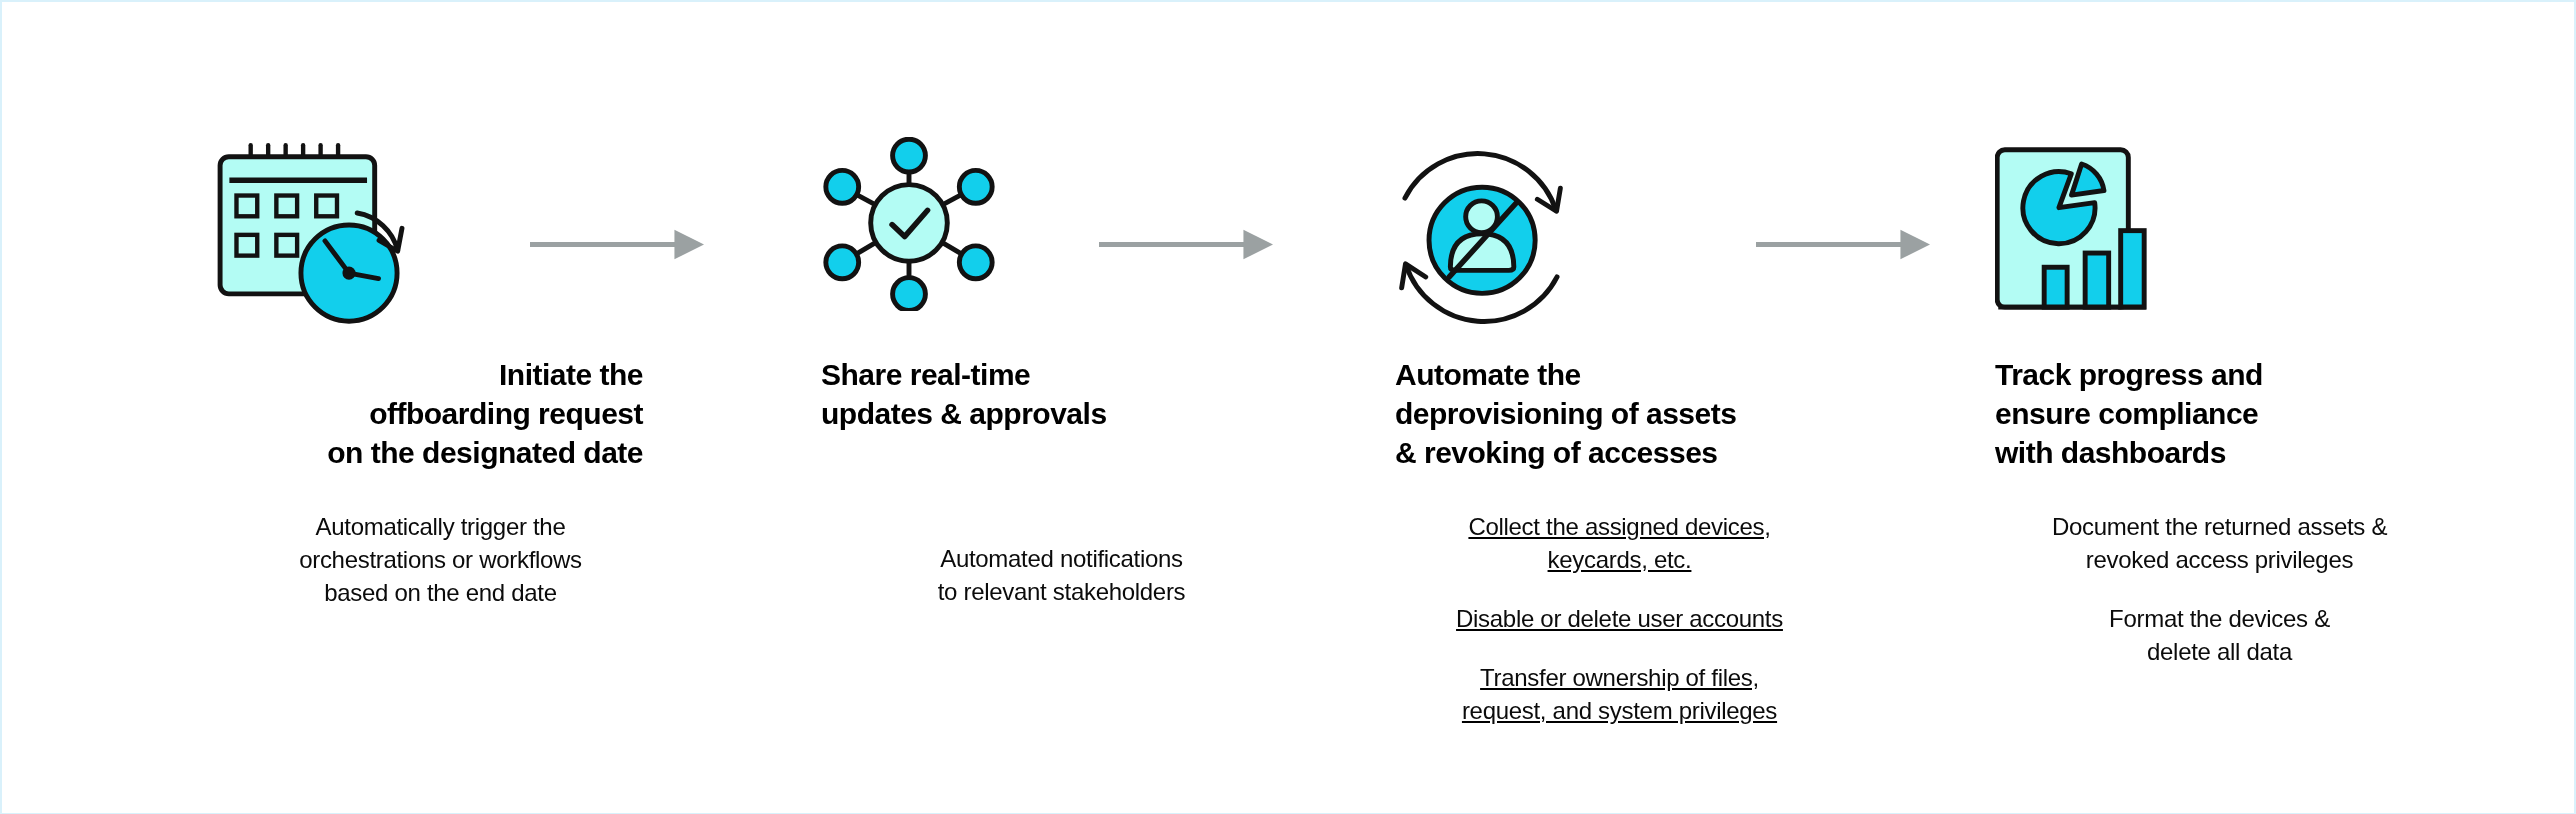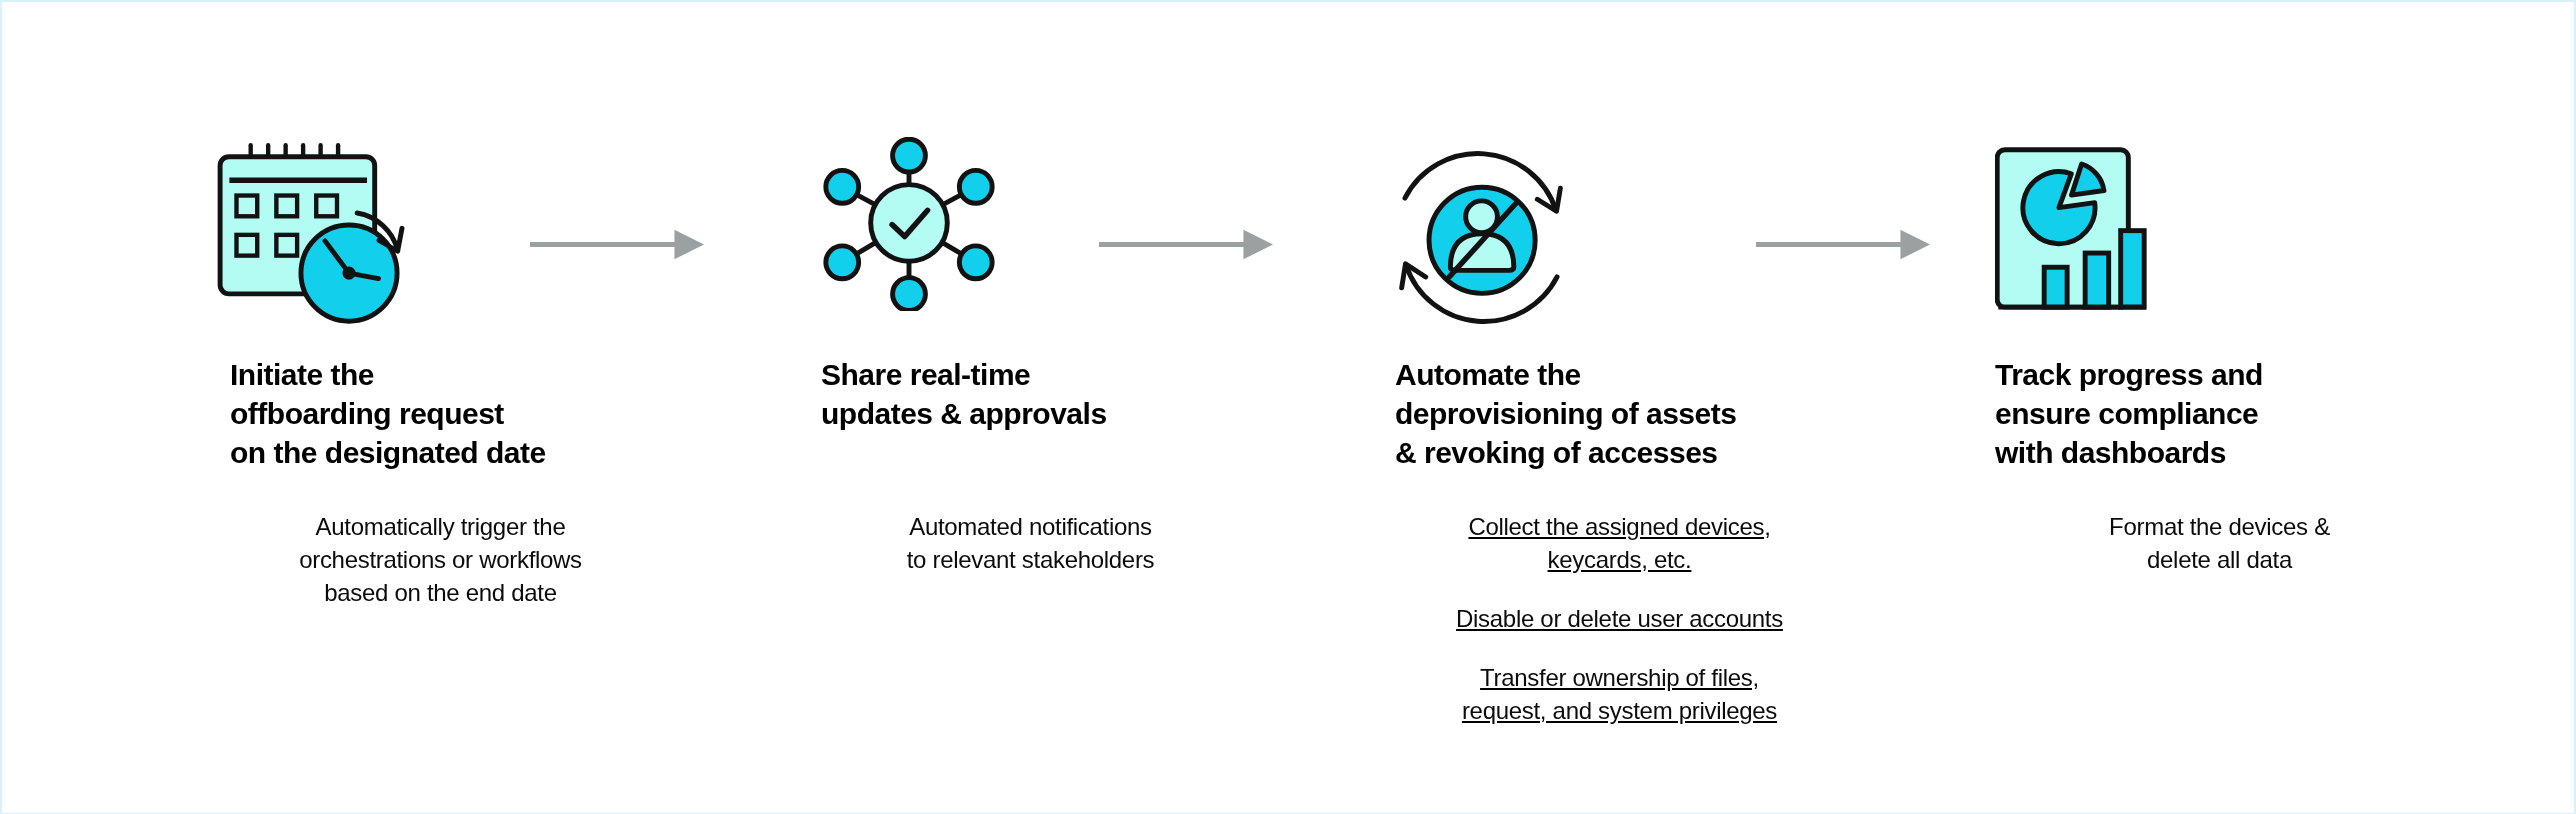--- a/index.html
+++ b/index.html
@@ -133,49 +133,51 @@
   </svg>
   <svg class="arrow" style="left:1097px;" width="174" height="33" viewBox="0 0 318 60">
     <line x1="0" y1="30" x2="266" y2="30" stroke="#9ba1a2" stroke-width="9"></line>
     <polygon points="264,3 318,30 264,57" fill="#9ba1a2"></polygon>
   </svg>
   <svg class="arrow" style="left:1754px;" width="174" height="33" viewBox="0 0 318 60">
     <line x1="0" y1="30" x2="266" y2="30" stroke="#9ba1a2" stroke-width="9"></line>
     <polygon points="264,3 318,30 264,57" fill="#9ba1a2"></polygon>
   </svg>
 
-  <div class="step-heading" style="left:228px;">Initiate the
+  <div class="step-heading" style="left:214px;text-align:right;">Initiate the
 offboarding request
 on the designated date</div>
   <div class="step-body" style="left:214px;">
     <p class="para">Automatically trigger the
 orchestrations or workflows
 based on the end date</p>
   </div>
 
   <div class="step-heading" style="left:819px;">Share real-time
 updates &amp; approvals</div>
-  <div class="step-body" style="left:804px;">
+  <div class="step-body" style="left:835px;margin-top:32px;">
     <p class="para">Automated notifications
 to relevant stakeholders</p>
   </div>
 
   <div class="step-heading" style="left:1393px;">Automate the
 deprovisioning of assets
 &amp; revoking of accesses</div>
   <div class="step-body" style="left:1393px;text-decoration:underline;">
     <p class="para">Collect the assigned devices,
 keycards, etc.</p>
     <p class="para">Disable or delete user accounts</p>
     <p class="para">Transfer ownership of files,
 request, and system privileges</p>
   </div>
 
   <div class="step-heading" style="left:1993px;">Track progress and
 ensure compliance
 with dashboards</div>
   <div class="step-body" style="left:1993px;">
+    <p class="para">Document the returned assets &amp;
+revoked access privileges</p>
     <p class="para">Format the devices &amp;
 delete all data</p>
   </div>
 
 </div>
 
 
 </body></html>

